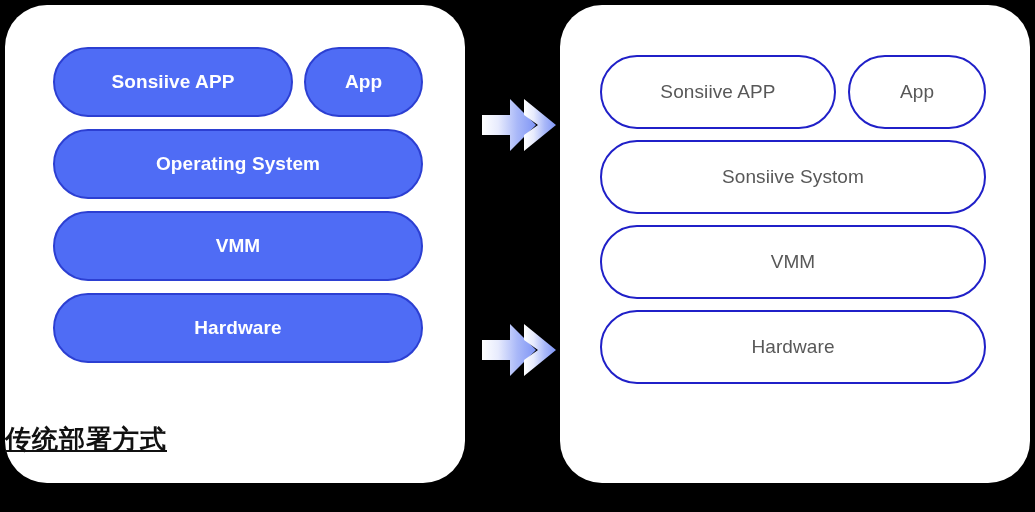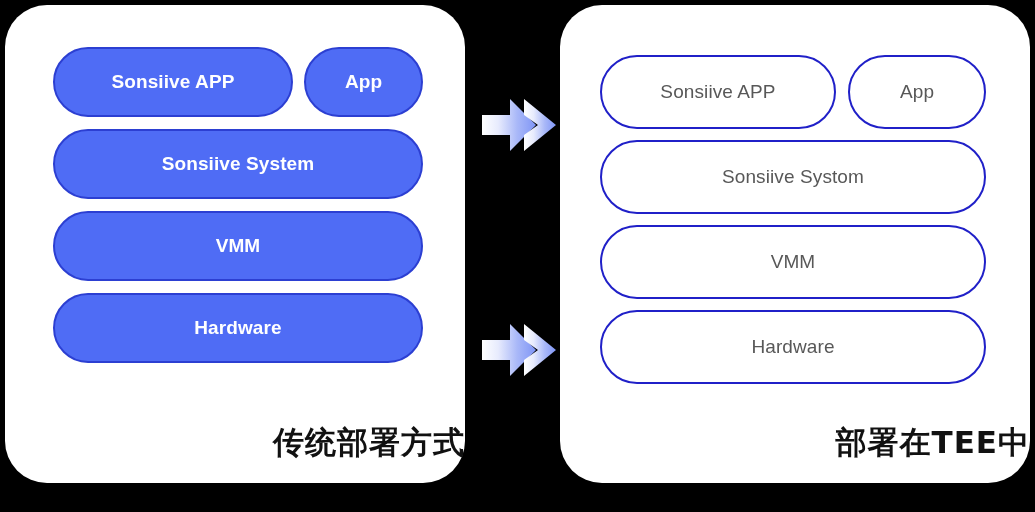--- a/index.html
+++ b/index.html
@@ -90,26 +90,27 @@
   #stack-right .row:last-child { margin-bottom: 0; }
   #stack-right .pill { height: 74px; }
   #stack-right .pill-wide { width: 100%; }
   #stack-right .pill-app-main { width: 236px; margin-right: 12px; }
   #stack-right .pill-app-side { width: 138px; }
 
   
   .caption {
     position: absolute;
     left: 0; right: 0;
-    text-align: right;
+    text-align: left;
     color: #111111;
     font-weight: 700;
-    font-size: 31px;
+    font-size: 26px;
     letter-spacing: 1px;
     font-family: "DejaVu Sans", "Liberation Sans", sans-serif;
+    text-decoration: underline;
   }
   #caption-left  { top: 417px; }
   #caption-right { top: 417px; }
 
   
   .arrow {
     position: absolute;
     width: 78px;
     height: 60px;
   }
@@ -124,21 +125,21 @@
   <div class="card" id="card-left">
 
     <div class="stack" id="stack-left">
 
       <div class="row">
         <div class="pill pill-filled pill-app-main">Sonsiive APP</div>
         <div class="pill pill-filled pill-app-side">App</div>
       </div>
 
       <div class="row">
-        <div class="pill pill-filled pill-wide">Sonsiive System</div>
+        <div class="pill pill-filled pill-wide">Operating System</div>
       </div>
 
       <div class="row">
         <div class="pill pill-filled pill-wide">VMM</div>
       </div>
 
       <div class="row">
         <div class="pill pill-filled pill-wide">Hardware</div>
       </div>
 
@@ -195,16 +196,15 @@
       <div class="row">
         <div class="pill pill-outline pill-wide">VMM</div>
       </div>
 
       <div class="row">
         <div class="pill pill-outline pill-wide">Hardware</div>
       </div>
 
     </div>
 
-    <div class="caption" id="caption-right">部署在TEE中</div>
   </div>
 
 </div>
 
 </body></html>

